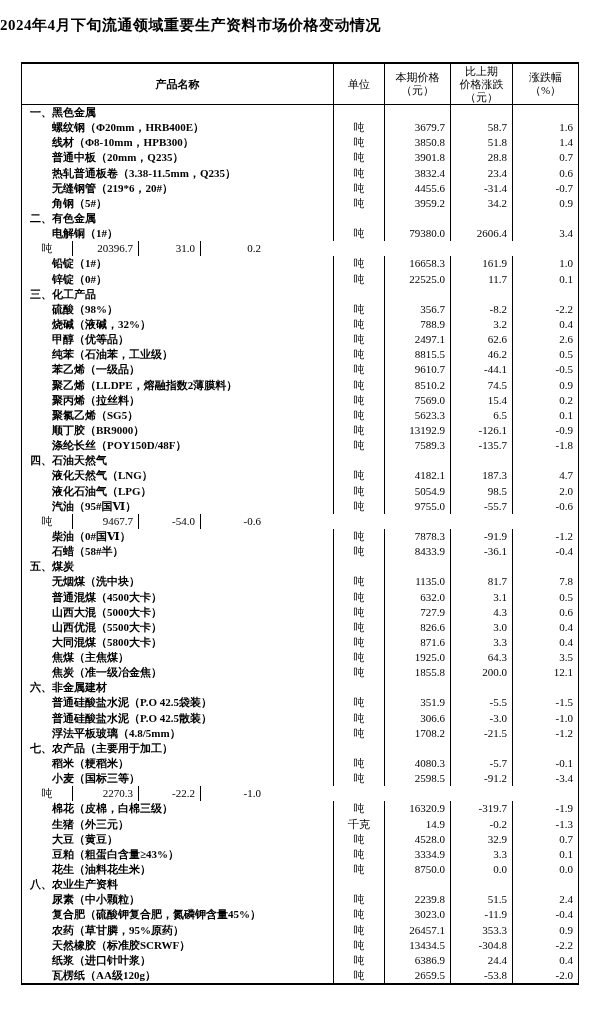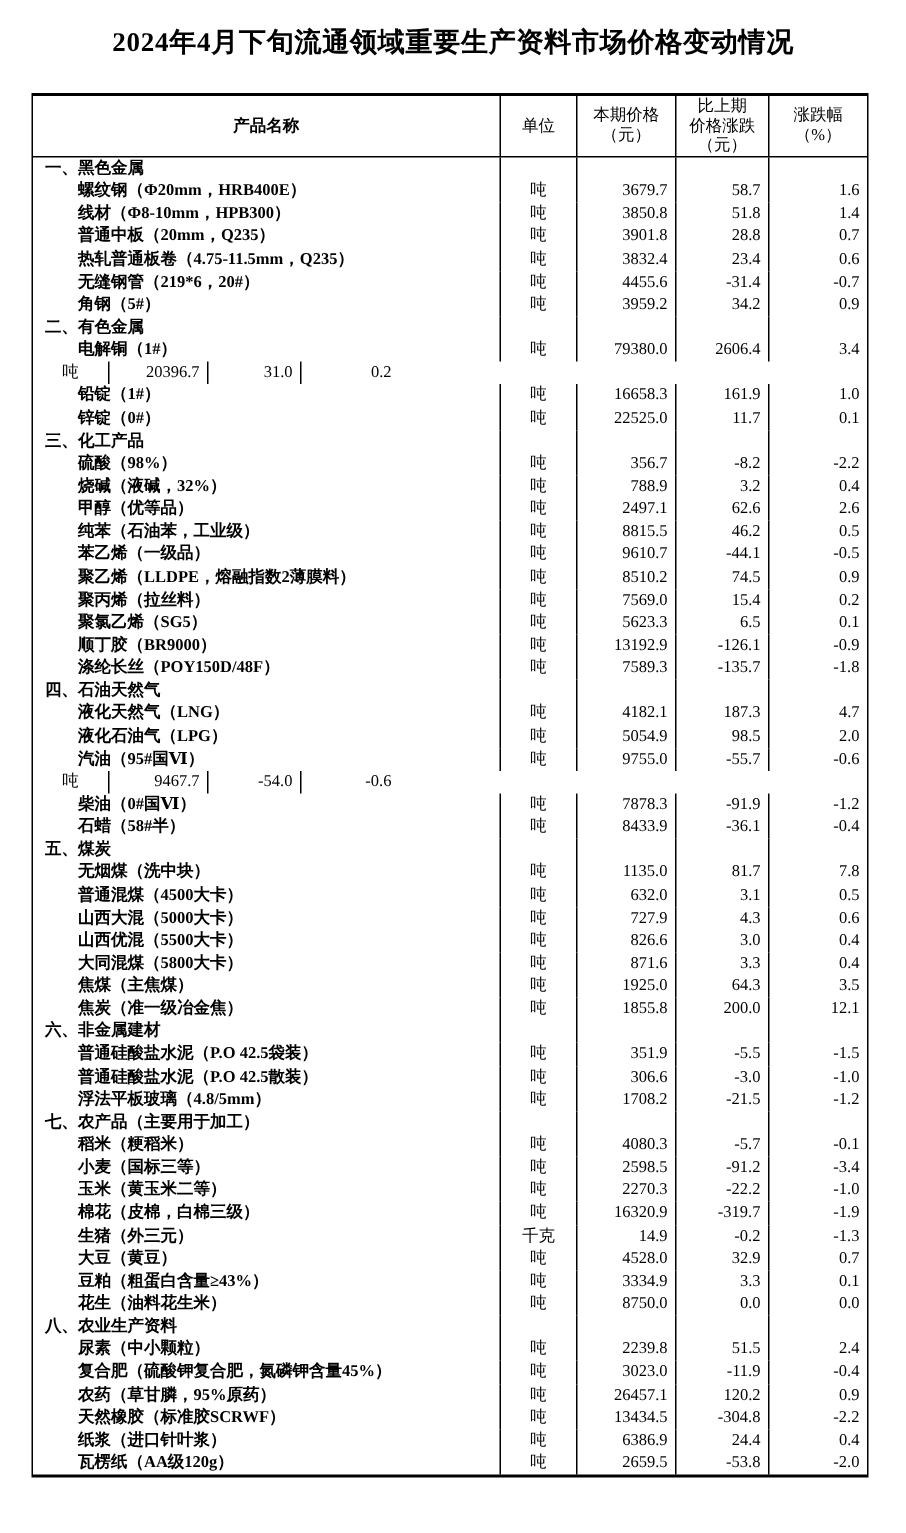--- a/index.html
+++ b/index.html
@@ -7,21 +7,21 @@
   body {
     width: 604px; height: 1022px;
     font-family: "Liberation Serif", "DejaVu Serif", serif;
     color: #000;
     position: relative;
     overflow: hidden;
   }
   .page { position: relative; width: 604px; height: 1022px; background: #fff; }
   .title {
     position: absolute; top: 16px; left: 0; width: 100%;
-    text-align: center; font-size: 18px; font-weight: bold;
+    font-size: 15px; font-weight: bold;
     letter-spacing: 0.5px;
   }
   .table {
     position: absolute; left: 21px; top: 62px; width: 558px;
     border: 1px solid #000; border-top-width: 2px; border-bottom-width: 2px;
     background: #fff;
   }
   .thead { display: flex; height: 41px; border-bottom: 1px solid #000; }
   .th {
     display: flex; align-items: center; justify-content: center;
@@ -89,21 +89,21 @@
     <div class="td c-pct">1.4</div>
   </div>
         <div class="tr">
     <div class="td c-name">普通中板（20mm，Q235）</div>
     <div class="td c-unit">吨</div>
     <div class="td c-price">3901.8</div>
     <div class="td c-change">28.8</div>
     <div class="td c-pct">0.7</div>
   </div>
         <div class="tr">
-    <div class="td c-name">热轧普通板卷（4.75-11.5mm，Q235）</div>
+    <div class="td c-name">热轧普通板卷（3.38-11.5mm，Q235）</div>
     <div class="td c-unit">吨</div>
     <div class="td c-price">3832.4</div>
     <div class="td c-change">23.4</div>
     <div class="td c-pct">0.6</div>
   </div>
         <div class="tr">
     <div class="td c-name">无缝钢管（219*6，20#）</div>
     <div class="td c-unit">吨</div>
     <div class="td c-price">4455.6</div>
     <div class="td c-change">-31.4</div>
@@ -374,21 +374,20 @@
     <div class="td c-pct">-0.1</div>
   </div>
         <div class="tr">
     <div class="td c-name">小麦（国标三等）</div>
     <div class="td c-unit">吨</div>
     <div class="td c-price">2598.5</div>
     <div class="td c-change">-91.2</div>
     <div class="td c-pct">-3.4</div>
   </div>
         <div class="tr">
-    <div class="td c-name">玉米（黄玉米二等）</div>
     <div class="td c-unit">吨</div>
     <div class="td c-price">2270.3</div>
     <div class="td c-change">-22.2</div>
     <div class="td c-pct">-1.0</div>
   </div>
         <div class="tr">
     <div class="td c-name">棉花（皮棉，白棉三级）</div>
     <div class="td c-unit">吨</div>
     <div class="td c-price">16320.9</div>
     <div class="td c-change">-319.7</div>
@@ -440,21 +439,21 @@
     <div class="td c-name">复合肥（硫酸钾复合肥，氮磷钾含量45%）</div>
     <div class="td c-unit">吨</div>
     <div class="td c-price">3023.0</div>
     <div class="td c-change">-11.9</div>
     <div class="td c-pct">-0.4</div>
   </div>
         <div class="tr">
     <div class="td c-name">农药（草甘膦，95%原药）</div>
     <div class="td c-unit">吨</div>
     <div class="td c-price">26457.1</div>
-    <div class="td c-change">120.2</div>
+    <div class="td c-change">353.3</div>
     <div class="td c-pct">0.9</div>
   </div>
         <div class="tr">
     <div class="td c-name">天然橡胶（标准胶SCRWF）</div>
     <div class="td c-unit">吨</div>
     <div class="td c-price">13434.5</div>
     <div class="td c-change">-304.8</div>
     <div class="td c-pct">-2.2</div>
   </div>
         <div class="tr">

